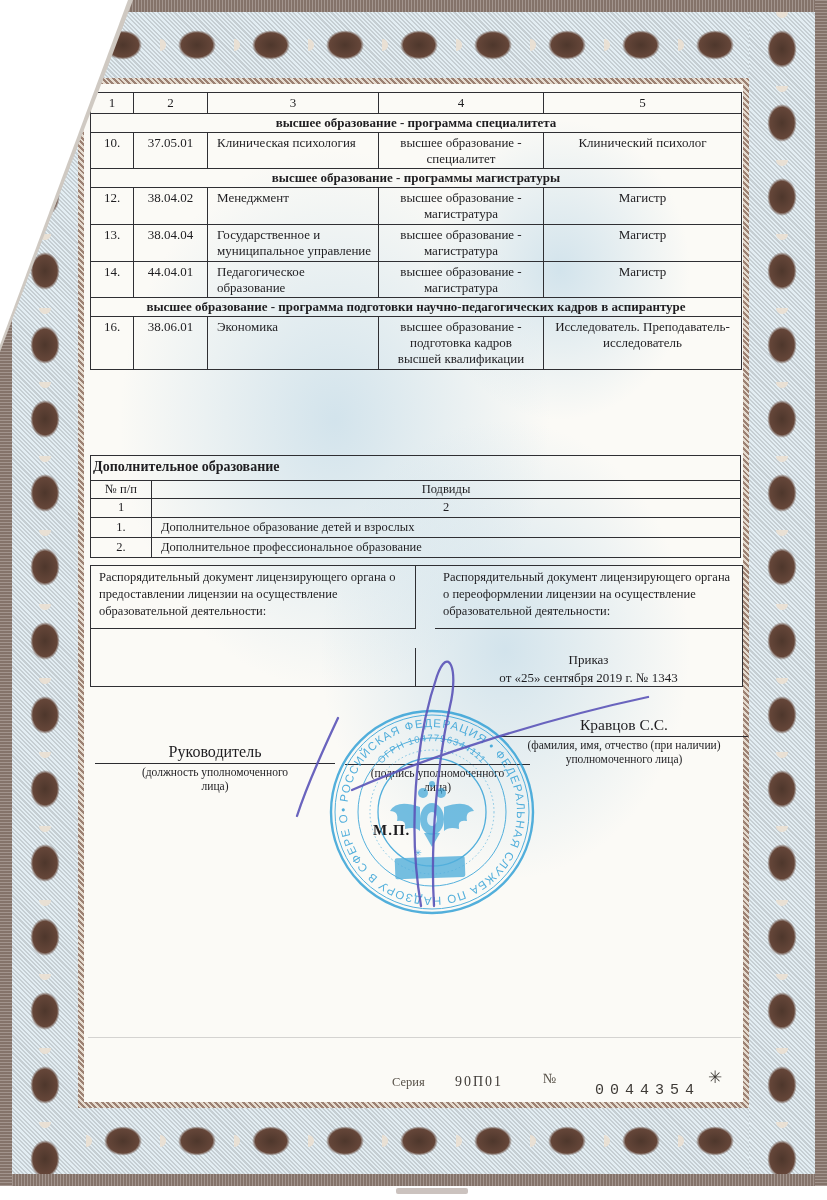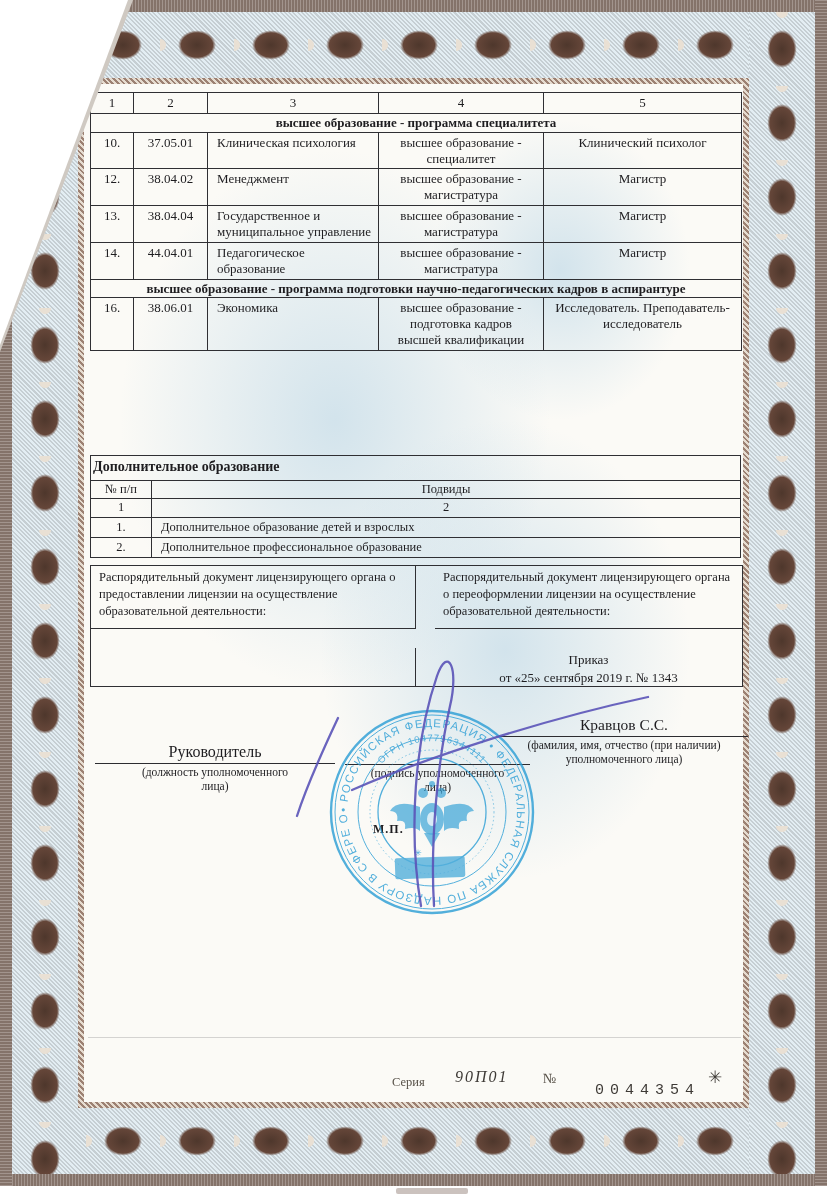--- a/index.html
+++ b/index.html
@@ -72,30 +72,30 @@
   .oc-b{border-bottom:1px solid var(--tbl);height:56px;}
   .oc-c{border-right:1px solid var(--tbl);height:32px;}
   .oc-d{height:32px;text-align:center;white-space:pre-line;font-size:13px;padding-top:2px;}
   
   .sig{position:absolute;text-align:center;}
   .sig-title{font-size:16px;}
   .sig-name{font-size:15.5px;}
   .sig-line{border-top:1.3px solid #2c2c30;margin-top:2px;}
   .sig-cap{font-size:11.5px;line-height:1.25;white-space:pre-line;margin-top:1px;}
   .sig-spacer{height:22px;}
-  .mp{position:absolute;left:373px;top:822px;font-size:12px;font-weight:bold;letter-spacing:1px;}
+  .mp{position:absolute;left:373px;top:822px;font-size:15px;font-weight:bold;letter-spacing:1px;}
   
   .stamp{position:absolute;left:327px;top:707px;z-index:25;}
   .sig-ink{position:absolute;left:0;top:0;z-index:26;pointer-events:none;}
   .crease{position:absolute;left:88px;top:1037px;width:653px;height:1px;background:rgba(110,110,116,.28);}
   
   .serial{position:absolute;left:0;top:1066px;width:827px;height:32px;color:#3e3a36;}
   .serial span{position:absolute;}
   .sr-label{left:392px;top:9px;font-size:12.5px;color:#585249;}
-  .sr-series{left:455px;top:2px;font-size:16px;letter-spacing:2px;font-style:italic;}
+  .sr-series{left:455px;top:8px;font-size:14px;letter-spacing:2px;}
   .sr-no{left:543px;top:5px;font-size:14px;color:#585249;}
   .sr-num{left:595px;top:16px;font-size:15px;letter-spacing:6px;font-family:"Liberation Mono","DejaVu Sans Mono",monospace;}
   .sr-star{left:708px;top:1px;font-size:17px;}
   .printer-mark{position:absolute;left:396px;top:1188px;width:72px;height:6px;border-radius:2px;
       background:rgba(140,120,110,.45);z-index:5;}
 </style>
 </head>
 <body style="--stamp: #2e9fd6; --ink: #5b54b8;">
 
 <div class="scan">
@@ -137,20 +137,23 @@
         <tr>
           <td class="sect" colspan="5">высшее образование - программа специалитета</td>
         </tr>
         <tr>
           <td class="c-num">10.</td>
           <td class="c-code">37.05.01</td>
           <td class="c-name">Клиническая психология</td>
           <td class="c-level">высшее образование -
 специалитет</td>
           <td class="c-qual">Клинический психолог</td>
+        </tr>
+        <tr>
+          <td class="sect" colspan="5">высшее образование - программы магистратуры</td>
         </tr>
         <tr>
           <td class="c-num">12.</td>
           <td class="c-code">38.04.02</td>
           <td class="c-name">Менеджмент</td>
           <td class="c-level">высшее образование -
 магистратура</td>
           <td class="c-qual">Магистр</td>
         </tr>
         <tr>

